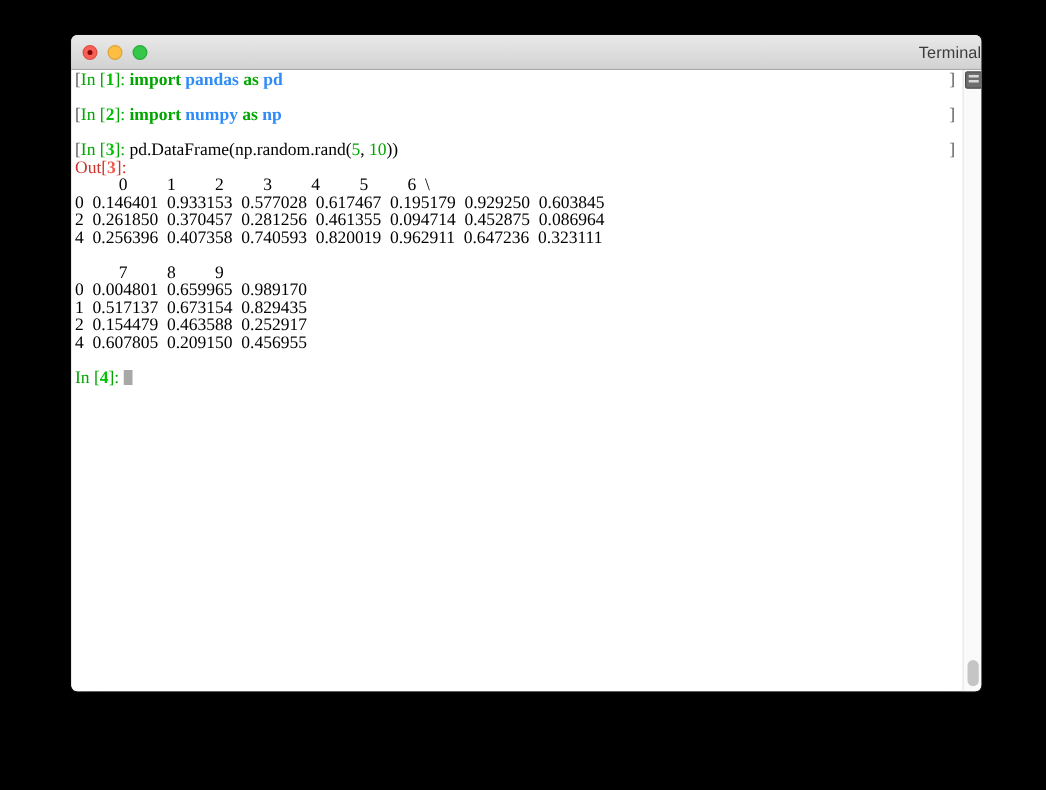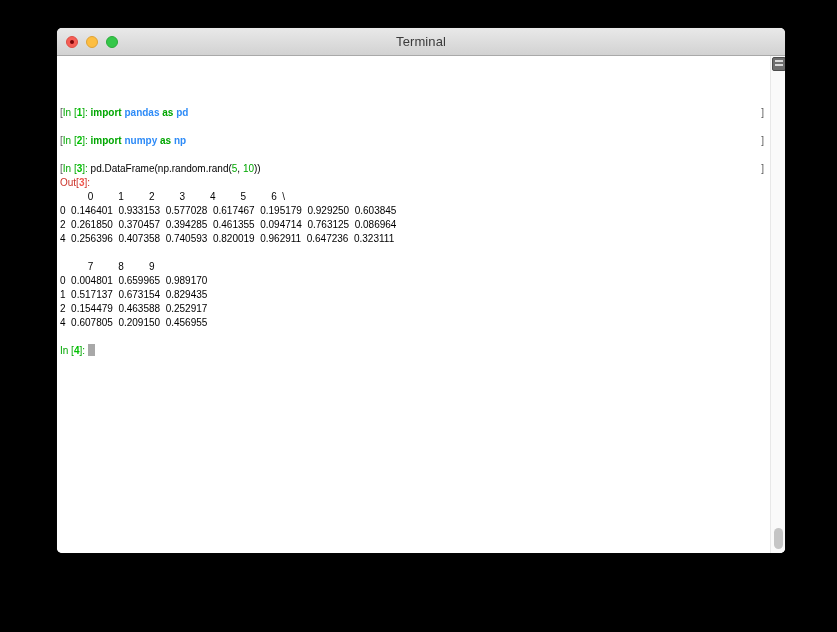--- a/index.html
+++ b/index.html
@@ -47,41 +47,40 @@
     content: "";
     position: absolute;
     left: 3px; top: 3px;
     width: 4px; height: 4px;
     border-radius: 50%;
     background: #7e0508;
   }
   .light.min { background: #fdbe41; border: 1px solid #dfa336; }
   .light.max { background: #34c749; border: 1px solid #2aab3a; }
   .titletext {
-    text-align: center;
+    text-align: right;
     line-height: 27px;
     font-size: 13px;
     color: #3b3b3b;
     letter-spacing: 0.1px;
   }
   .content {
     position: relative;
     height: 497px;
     background: #ffffff;
   }
   .screen {
     position: absolute;
     left: 0; top: 0; right: 15px; bottom: 0;
     padding: 2px 0 0 3px;
-    font-family: Liberation Sans, sans-serif;
-    font-size: 10px;
+    font-family: Liberation Serif, serif;
+    font-size: 14px;
     line-height: 14px;
     color: #000000;
     cursor: text;
-    margin-top: 48px;
   }
   .line {
     height: 14px;
     white-space: pre;
     position: relative;
   }
   .rbr {
     position: absolute;
     right: 6px;
     top: 0;
@@ -144,21 +143,21 @@
   <div class="content">
     <div class="screen" id="screen">
         <div class="line"><span style="color: rgb(90, 90, 90);">[</span><span style="color: rgb(0, 166, 0);">In [</span><span style="color: rgb(0, 194, 0); font-weight: bold;">1</span><span style="color: rgb(0, 166, 0);">]: </span><span style="color: rgb(0, 166, 0); font-weight: bold;">import</span><span style="color: rgb(0, 0, 0);"> </span><span style="color: rgb(46, 139, 247); font-weight: bold;">pandas</span><span style="color: rgb(0, 0, 0);"> </span><span style="color: rgb(0, 166, 0); font-weight: bold;">as</span><span style="color: rgb(0, 0, 0);"> </span><span style="color: rgb(46, 139, 247); font-weight: bold;">pd</span><span class="rbr" style="color: rgb(90, 90, 90);">]</span></div>
         <div class="line"></div>
         <div class="line"><span style="color: rgb(90, 90, 90);">[</span><span style="color: rgb(0, 166, 0);">In [</span><span style="color: rgb(0, 194, 0); font-weight: bold;">2</span><span style="color: rgb(0, 166, 0);">]: </span><span style="color: rgb(0, 166, 0); font-weight: bold;">import</span><span style="color: rgb(0, 0, 0);"> </span><span style="color: rgb(46, 139, 247); font-weight: bold;">numpy</span><span style="color: rgb(0, 0, 0);"> </span><span style="color: rgb(0, 166, 0); font-weight: bold;">as</span><span style="color: rgb(0, 0, 0);"> </span><span style="color: rgb(46, 139, 247); font-weight: bold;">np</span><span class="rbr" style="color: rgb(90, 90, 90);">]</span></div>
         <div class="line"></div>
         <div class="line"><span style="color: rgb(90, 90, 90);">[</span><span style="color: rgb(0, 166, 0);">In [</span><span style="color: rgb(0, 194, 0); font-weight: bold;">3</span><span style="color: rgb(0, 166, 0);">]: </span><span style="color: rgb(0, 0, 0);">pd.DataFrame(np.random.rand(</span><span style="color: rgb(0, 166, 0);">5</span><span style="color: rgb(0, 0, 0);">, </span><span style="color: rgb(0, 166, 0);">10</span><span style="color: rgb(0, 0, 0);">))</span><span class="rbr" style="color: rgb(90, 90, 90);">]</span></div>
         <div class="line"><span style="color: rgb(203, 50, 41);">Out[</span><span style="color: rgb(242, 86, 77); font-weight: bold;">3</span><span style="color: rgb(203, 50, 41);">]: </span></div>
         <div class="line"><span style="color: rgb(0, 0, 0);">          0         1         2         3         4         5         6  \</span></div>
         <div class="line"><span style="color: rgb(0, 0, 0); text-align: right;">0  0.146401  0.933153  0.577028  0.617467  0.195179  0.929250  0.603845</span></div>
-        <div class="line"><span style="color: rgb(0, 0, 0);">2  0.261850  0.370457  0.394285  0.461355  0.094714  0.763125  0.086964</span></div>
+        <div class="line"><span style="color: rgb(0, 0, 0);">2  0.261850  0.370457  0.281256  0.461355  0.094714  0.452875  0.086964</span></div>
         <div class="line"><span style="color: rgb(0, 0, 0);">4  0.256396  0.407358  0.740593  0.820019  0.962911  0.647236  0.323111</span></div>
         <div class="line"></div>
         <div class="line"><span style="color: rgb(0, 0, 0);">          7         8         9</span></div>
         <div class="line"><span style="color: rgb(0, 0, 0);">0  0.004801  0.659965  0.989170</span></div>
         <div class="line"><span style="color: rgb(0, 0, 0);">1  0.517137  0.673154  0.829435</span></div>
         <div class="line"><span style="color: rgb(0, 0, 0);">2  0.154479  0.463588  0.252917</span></div>
         <div class="line"><span style="color: rgb(0, 0, 0);">4  0.607805  0.209150  0.456955</span></div>
         <div class="line"></div>
         <div class="line"><span style="color: rgb(0, 166, 0);">In [</span><span style="color: rgb(0, 194, 0); font-weight: bold;">4</span><span style="color: rgb(0, 166, 0);">]: </span><span class="cursor" style="background: rgb(168, 168, 168);"></span></div>
       </div>

